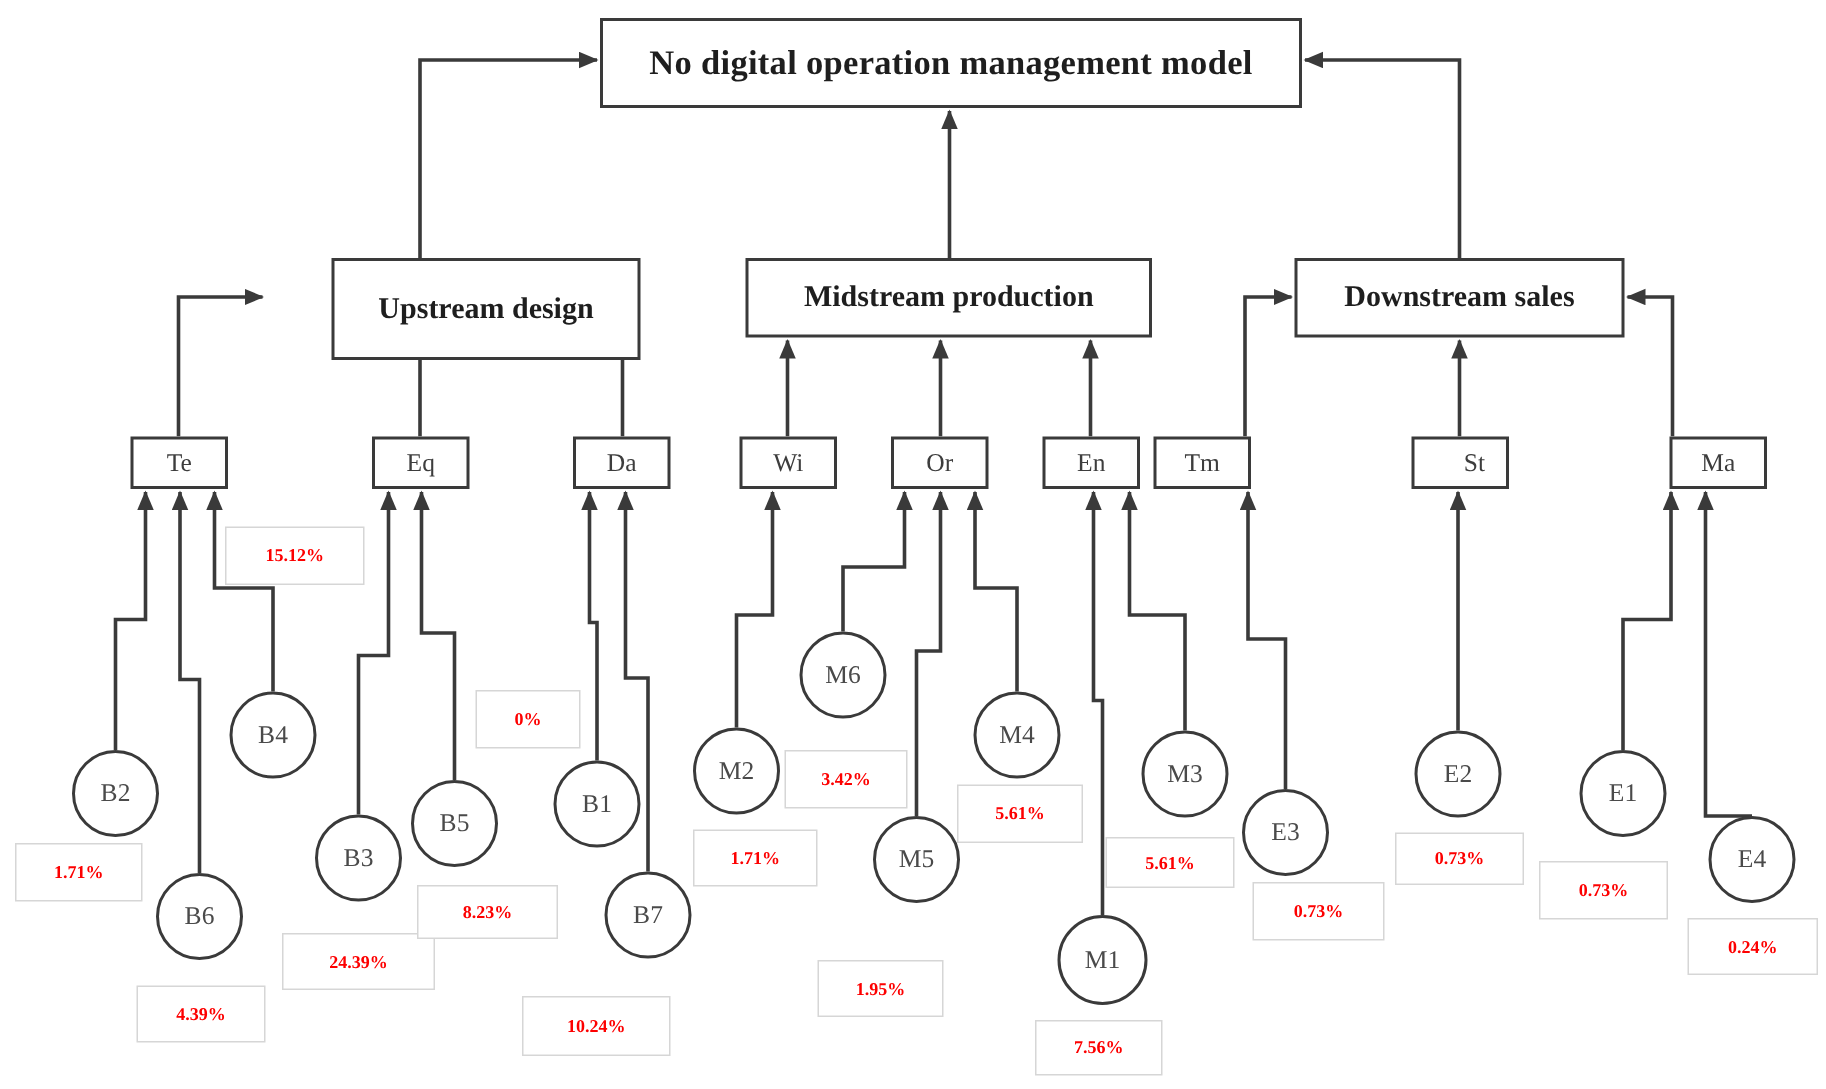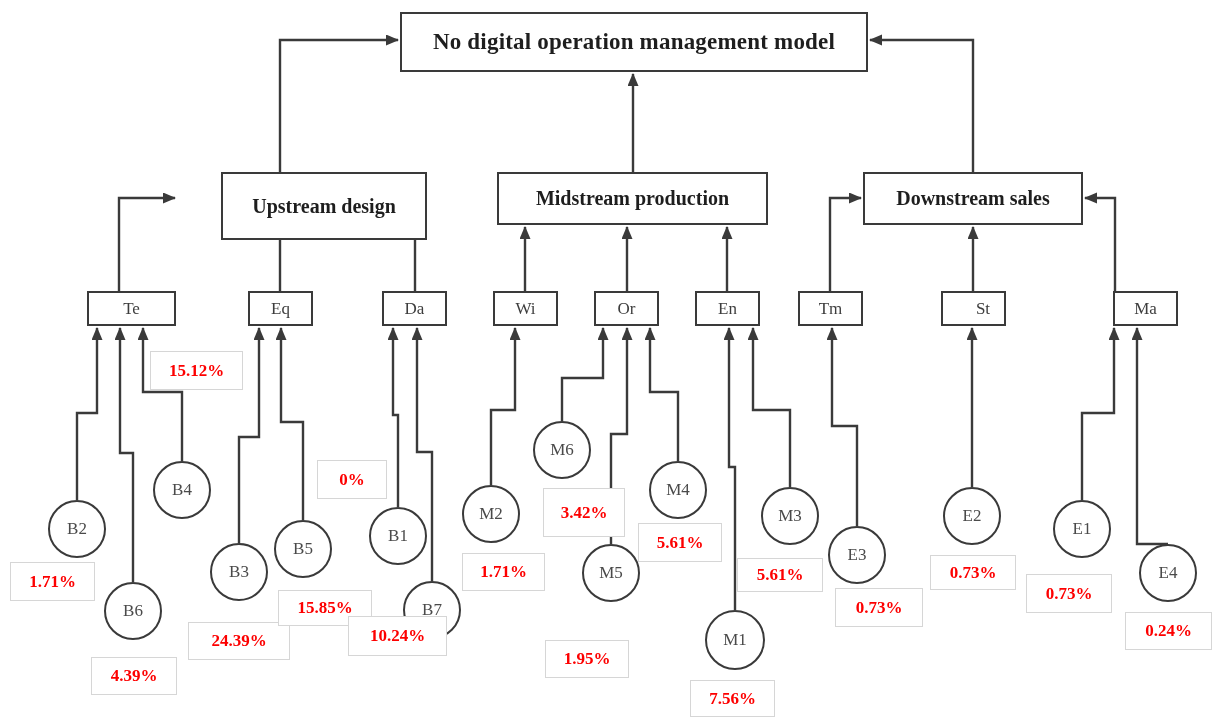--- a/index.html
+++ b/index.html
@@ -10,21 +10,21 @@
   #edges{position:absolute;left:0;top:0;width:1217px;height:726px;}
   .node{position:absolute;display:flex;align-items:center;justify-content:center;
         box-sizing:border-box;background:#fff;text-align:center;}
   .box{border:2.4px solid var(--line,#3a3a3a);color:#1e1e1e;}
   .top-box{font-weight:bold;font-size:23px;letter-spacing:.2px;}
   .stage-box{font-weight:bold;font-size:20px;}
   .factor-box{border-width:2.2px;font-size:17px;color:#3d3d3d;font-weight:normal;}
   .circle-node{border:2.4px solid var(--line,#3a3a3a);border-radius:50%;
         font-size:17px;color:#4a4a4a;}
   .pct-label{border:1px solid var(--label-border,#d6d6d6);color:var(--accent-red,#fd0000);
-        font-weight:bold;font-size:17px;}
+        font-weight:bold;font-size:12px;}
 </style>
 </head>
 <body>
 
 <div id="stage">
   <svg id="edges" viewBox="0 0 1217 726" xmlns="http://www.w3.org/2000/svg">
     <defs>
       <marker id="arrow" markerUnits="userSpaceOnUse" markerWidth="14" markerHeight="12" refX="12" refY="5.5" orient="auto">
         <path id="arrowPath" d="M0,0 L13,5.5 L0,11 Z" fill="#3a3a3a"></path>
       </marker>
@@ -57,27 +57,27 @@
       <polyline points="857,526 857,426 832,426 832,328" fill="none" stroke="#3a3a3a" stroke-width="2.4" marker-end="url(#arrow)"></polyline>
       <polyline points="972,487 972,328" fill="none" stroke="#3a3a3a" stroke-width="2.4" marker-end="url(#arrow)"></polyline>
       <polyline points="1082,500 1082,413 1114,413 1114,328" fill="none" stroke="#3a3a3a" stroke-width="2.4" marker-end="url(#arrow)"></polyline>
       <polyline points="1168,544 1137,544 1137,328" fill="none" stroke="#3a3a3a" stroke-width="2.4" marker-end="url(#arrow)"></polyline>
     </svg>
   <div id="nodes">
       <div class="node box top-box" style="left: 400px; top: 12px; width: 468px; height: 60px;">No digital operation management model</div>
       <div class="node box stage-box" style="left: 177px; top: 172px; width: 206px; height: 68px; margin-left: 44px;">Upstream design</div>
       <div class="node box stage-box" style="left: 497px; top: 172px; width: 271px; height: 53px;">Midstream production</div>
       <div class="node box stage-box" style="left: 863px; top: 172px; width: 220px; height: 53px;">Downstream sales</div>
-      <div class="node box factor-box" style="left: 87px; top: 291px; width: 89px; height: 35px;">Te</div>
+      <div class="node box factor-box" style="left: 87px; top: 291px; width: 65px; height: 35px;">Te</div>
       <div class="node box factor-box" style="left: 248px; top: 291px; width: 65px; height: 35px;">Eq</div>
       <div class="node box factor-box" style="left: 382px; top: 291px; width: 65px; height: 35px;">Da</div>
       <div class="node box factor-box" style="left: 493px; top: 291px; width: 65px; height: 35px;">Wi</div>
       <div class="node box factor-box" style="left: 594px; top: 291px; width: 65px; height: 35px;">Or</div>
       <div class="node box factor-box" style="left: 695px; top: 291px; width: 65px; height: 35px;">En</div>
-      <div class="node box factor-box" style="left: 798px; top: 291px; width: 65px; height: 35px;">Tm</div>
+      <div class="node box factor-box" style="left: 769px; top: 291px; width: 65px; height: 35px;">Tm</div>
       <div class="node box factor-box" style="left: 941px; top: 291px; width: 65px; height: 35px; padding-left: 19px;">St</div>
       <div class="node box factor-box" style="left: 1083px; top: 291px; width: 65px; height: 35px; margin-left: 30px;">Ma</div>
       <div class="node circle-node" style="left: 48px; top: 500px; width: 58px; height: 58px;">B2</div>
       <div class="node circle-node" style="left: 104px; top: 582px; width: 58px; height: 58px;">B6</div>
       <div class="node circle-node" style="left: 153px; top: 461px; width: 58px; height: 58px;">B4</div>
       <div class="node circle-node" style="left: 210px; top: 543px; width: 58px; height: 58px;">B3</div>
       <div class="node circle-node" style="left: 274px; top: 520px; width: 58px; height: 58px;">B5</div>
       <div class="node circle-node" style="left: 369px; top: 507px; width: 58px; height: 58px;">B1</div>
       <div class="node circle-node" style="left: 403px; top: 581px; width: 58px; height: 58px;">B7</div>
       <div class="node circle-node" style="left: 462px; top: 485px; width: 58px; height: 58px;">M2</div>
@@ -87,25 +87,25 @@
       <div class="node circle-node" style="left: 705px; top: 610px; width: 60px; height: 60px;">M1</div>
       <div class="node circle-node" style="left: 761px; top: 487px; width: 58px; height: 58px;">M3</div>
       <div class="node circle-node" style="left: 828px; top: 526px; width: 58px; height: 58px;">E3</div>
       <div class="node circle-node" style="left: 943px; top: 487px; width: 58px; height: 58px;">E2</div>
       <div class="node circle-node" style="left: 1053px; top: 500px; width: 58px; height: 58px;">E1</div>
       <div class="node circle-node" style="left: 1139px; top: 544px; width: 58px; height: 58px; text-align: right;">E4</div>
       <div class="node pct-label" style="left: 150px; top: 351px; width: 93px; height: 39px;">15.12%</div>
       <div class="node pct-label" style="left: 10px; top: 562px; width: 85px; height: 39px;">1.71%</div>
       <div class="node pct-label" style="left: 91px; top: 657px; width: 86px; height: 38px;">4.39%</div>
       <div class="node pct-label" style="left: 188px; top: 622px; width: 102px; height: 38px;">24.39%</div>
-      <div class="node pct-label" style="left: 278px; top: 590px; width: 94px; height: 36px;">15.85%</div>
+      <div class="node pct-label" style="left: 278px; top: 590px; width: 94px; height: 36px;">8.23%</div>
       <div class="node pct-label" style="left: 317px; top: 460px; width: 70px; height: 39px;">0%</div>
-      <div class="node pct-label" style="left: 348px; top: 616px; width: 99px; height: 40px;">10.24%</div>
+      <div class="node pct-label" style="left: 348px; top: 664px; width: 99px; height: 40px;">10.24%</div>
       <div class="node pct-label" style="left: 462px; top: 553px; width: 83px; height: 38px;">1.71%</div>
-      <div class="node pct-label" style="left: 523px; top: 488px; width: 82px; height: 49px; margin-left: 20px;">3.42%</div>
+      <div class="node pct-label" style="left: 523px; top: 500px; width: 82px; height: 39px;">3.42%</div>
       <div class="node pct-label" style="left: 545px; top: 612px; width: 84px; height: 38px; margin-top: 28px;">1.95%</div>
       <div class="node pct-label" style="left: 638px; top: 523px; width: 84px; height: 39px;">5.61%</div>
       <div class="node pct-label" style="left: 737px; top: 558px; width: 86px; height: 34px;">5.61%</div>
       <div class="node pct-label" style="left: 690px; top: 680px; width: 85px; height: 37px;">7.56%</div>
       <div class="node pct-label" style="left: 835px; top: 588px; width: 88px; height: 39px;">0.73%</div>
       <div class="node pct-label" style="left: 930px; top: 555px; width: 86px; height: 35px;">0.73%</div>
       <div class="node pct-label" style="left: 1026px; top: 574px; width: 86px; height: 39px;">0.73%</div>
       <div class="node pct-label" style="left: 1125px; top: 612px; width: 87px; height: 38px;">0.24%</div>
     </div>
 </div>

